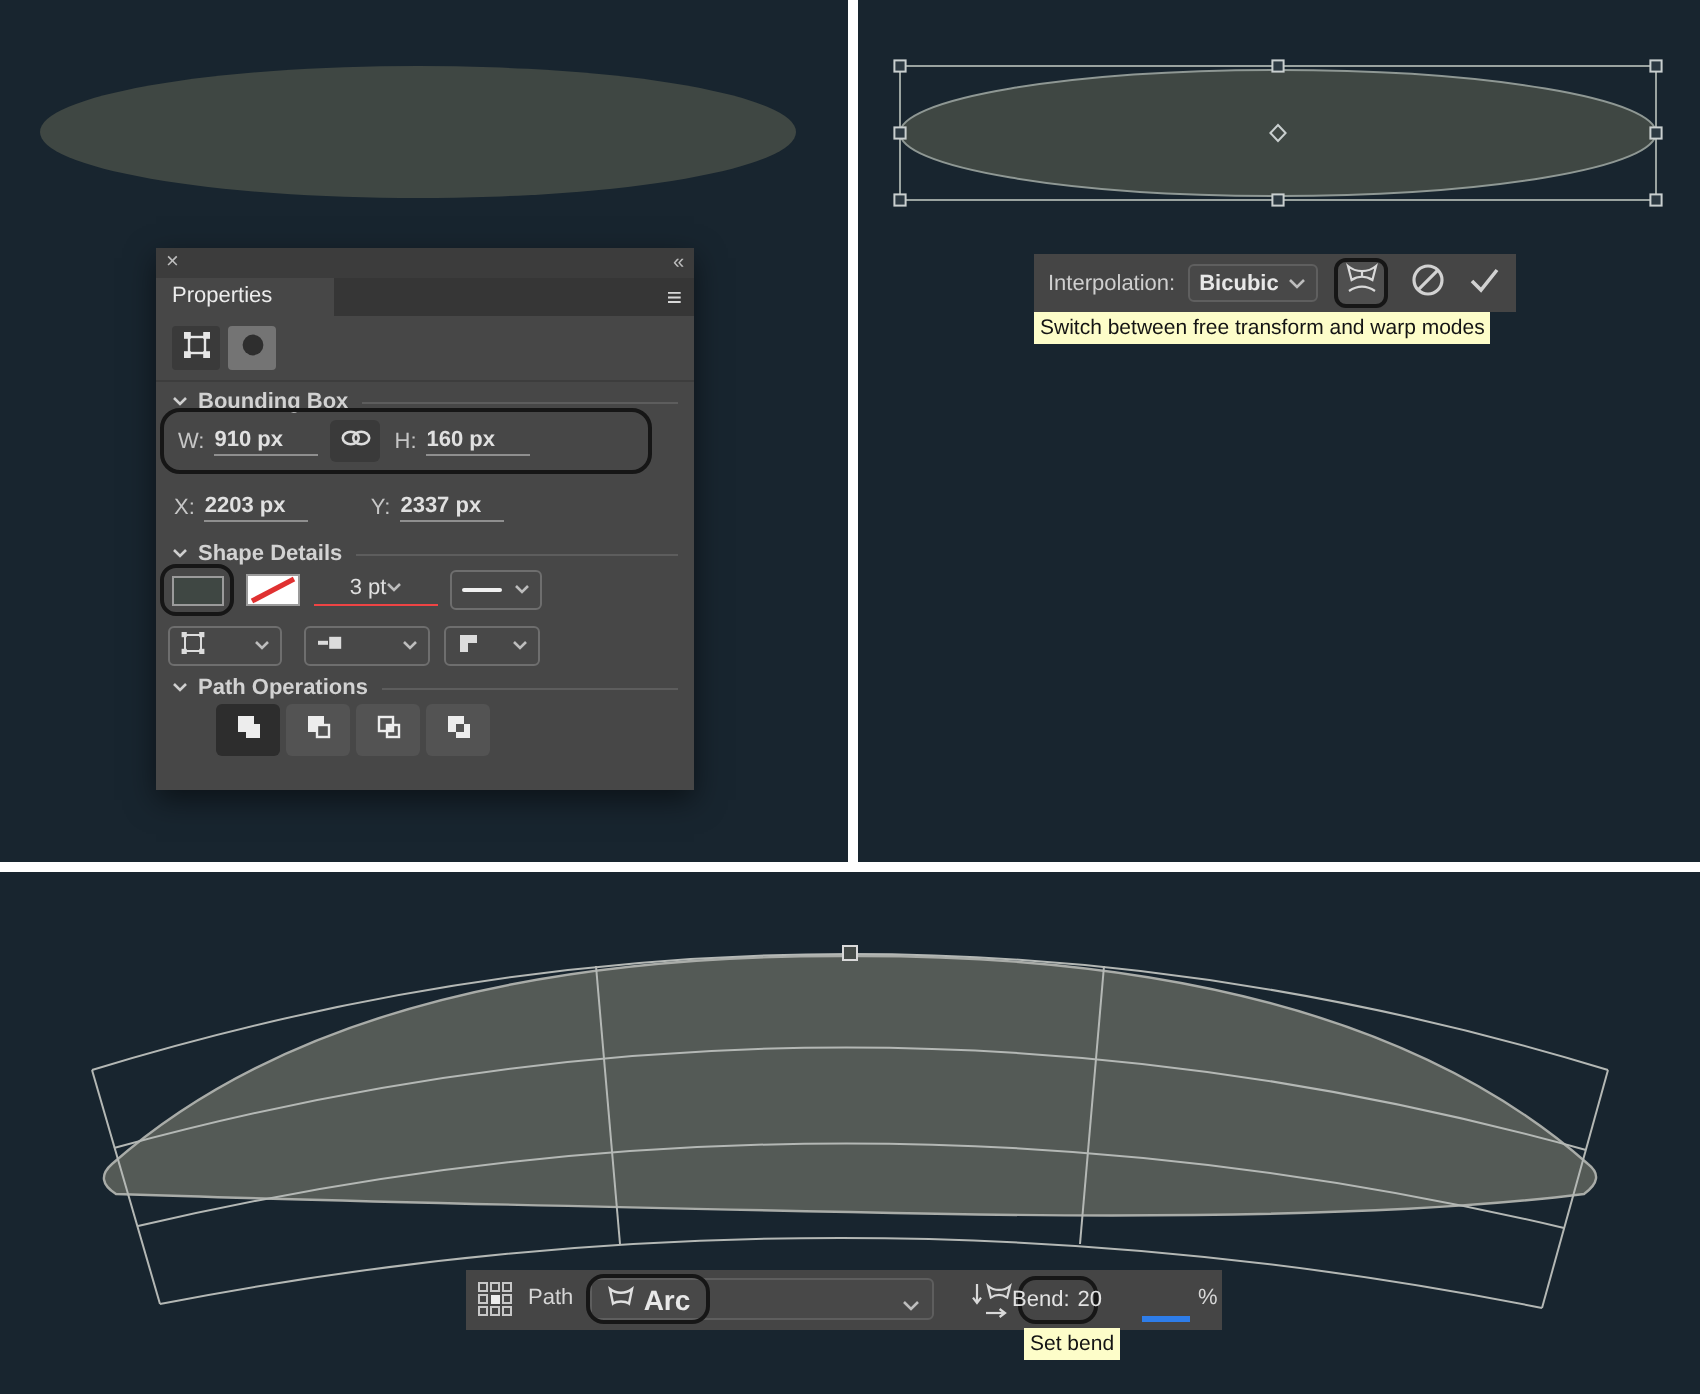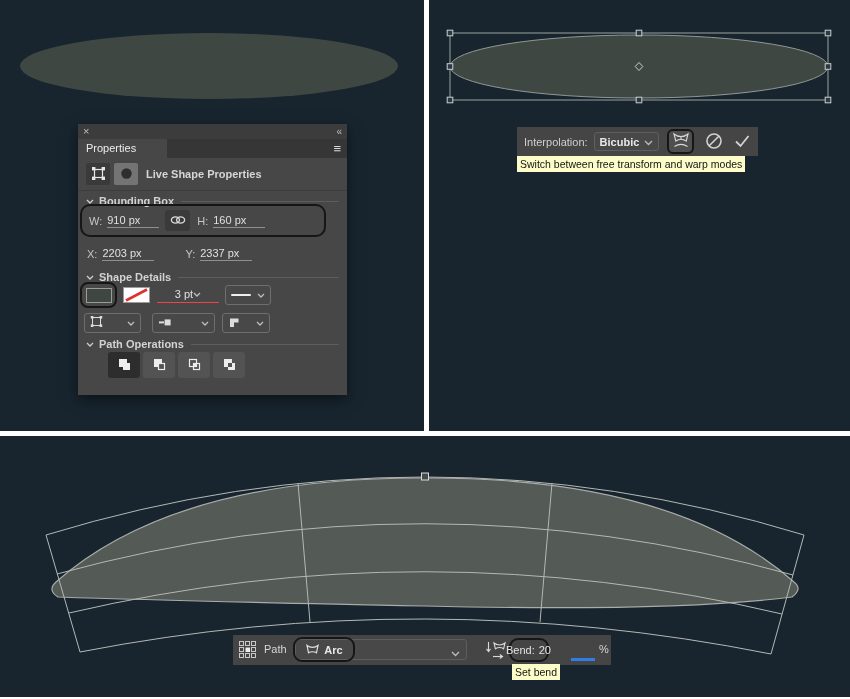--- a/index.html
+++ b/index.html
@@ -27,21 +27,21 @@
   .pbody{position:absolute;left:0;top:34px;right:0;bottom:0;background:#474747;}
   .hdr-btn{position:absolute;top:5px;width:24px;height:22px;border-radius:2px;display:flex;align-items:center;justify-content:center;}
   .panel-title{position:absolute;left:68px;top:5px;line-height:22px;font-weight:bold;color:#d6d6d6;}
   .hdr-div{position:absolute;left:0;right:0;top:32px;height:1px;background:#3d3d3d;}
   .sec-head{position:absolute;left:8px;right:8px;height:14px;display:flex;align-items:center;}
   .sec-head .lbl{font-weight:bold;color:#d2d2d2;margin-left:5px;white-space:nowrap;}
   .sec-head .rule{flex:1;height:1px;background:#5d5d5d;margin-left:7px;}
   .ann-ring{border:2.5px solid #161616;}
   .wh-ring{position:absolute;left:2px;top:46px;width:246px;height:33px;border-radius:10px;display:flex;align-items:center;padding-left:7px;}
   .fld-lbl{color:#c6c6c6;}
-  .fld-val{width:52px;border-bottom:1px solid #8f8f8f;margin-left:5px;color:#e0e0e0;padding-bottom:1px;}
+  .fld-val{width:52px;border-bottom:1px solid #8f8f8f;margin-left:5px;color:#e0e0e0;padding-bottom:1px;font-weight:bold;}
   .link-btn{width:25px;height:21px;background:#3a3a3a;border-radius:3px;margin:0 7px 0 6px;display:flex;align-items:center;justify-content:center;}
   .xy-row{position:absolute;left:9px;top:89px;display:flex;align-items:center;}
   .swatch{border:1px solid #9b9b9b;}
   .dd-box{position:absolute;height:20px;border:1px solid #6e6e6e;border-radius:3px;display:flex;align-items:center;justify-content:space-between;padding:0 5px;background:#484848;}
   .po-btn{width:32px;height:26px;border-radius:3px;background:#535353;display:flex;align-items:center;justify-content:center;}
   .po-btn.sel{background:#2d2d2d;}
 
   
   .tbar{position:absolute;background:#454545;display:flex;align-items:center;color:#cfcfcf;font-size:11px;}
   .tooltip{position:absolute;background:#fdfdc9;color:#141414;font-size:10.5px;line-height:14px;padding:1px 3px;white-space:nowrap;}
@@ -80,21 +80,20 @@
           </svg>
         </span>
       </div>
       <div class="hdr-btn" style="left:36px;background:#747474;">
         <span>
           <svg width="13" height="13" viewBox="0 0 13 13">
               <circle cx="6.5" cy="6.5" r="5.2" fill="#2e2e2e"></circle>
             </svg>
         </span>
       </div>
-      <div class="panel-title">Live Shape Properties</div>
       <div class="hdr-div"></div>
 
       <div class="sec-head" style="top:36px;">
         <span><svg width="8" height="6" viewBox="0 0 8 6">
               <path d="M1 1l3 3 3-3" fill="none" stroke="#cfcfcf" stroke-width="1.3"></path>
             </svg></span>
         <span class="lbl">Bounding Box</span>
         <span class="rule"></span>
       </div>
 
@@ -322,21 +321,21 @@
     </span>
     <span class="abs" style="left:31px;top:8px;color:#d6d6d6;">Path</span>
 
     <div class="abs" style="left:62px;top:4px;width:172px;height:21px;border:1px solid #5e5e5e;border-radius:3px;background:#484848;">
       <div class="abs ann-ring" style="left:-3px;top:-3px;width:62px;height:25px;border-radius:9px;display:flex;align-items:center;justify-content:center;gap:4px;">
         <span>
           <svg width="15" height="12" viewBox="0 0 15 12" fill="none" stroke="#e0e0e0" stroke-width="1.2">
             <path d="M2 2.5 C5 5 10 5 13 2.5 L11.5 9.8 C9.5 8.4 5.5 8.4 3.5 9.8 Z"></path>
           </svg>
         </span>
-        <span class="bold" style="font-size:11px;">Arc</span>
+        <span class="bold" style="font-size:14px;">Arc</span>
       </div>
       <span class="abs" style="right:6px;top:7px;">
         <svg width="9" height="6" viewBox="0 0 9 6">
             <path d="M1 1l3.5 3.5L8 1" fill="none" stroke="#bdbdbd" stroke-width="1.3"></path>
           </svg>
       </span>
     </div>
 
     <span class="abs" style="left:252px;top:5px;display:flex;">
       <span>

